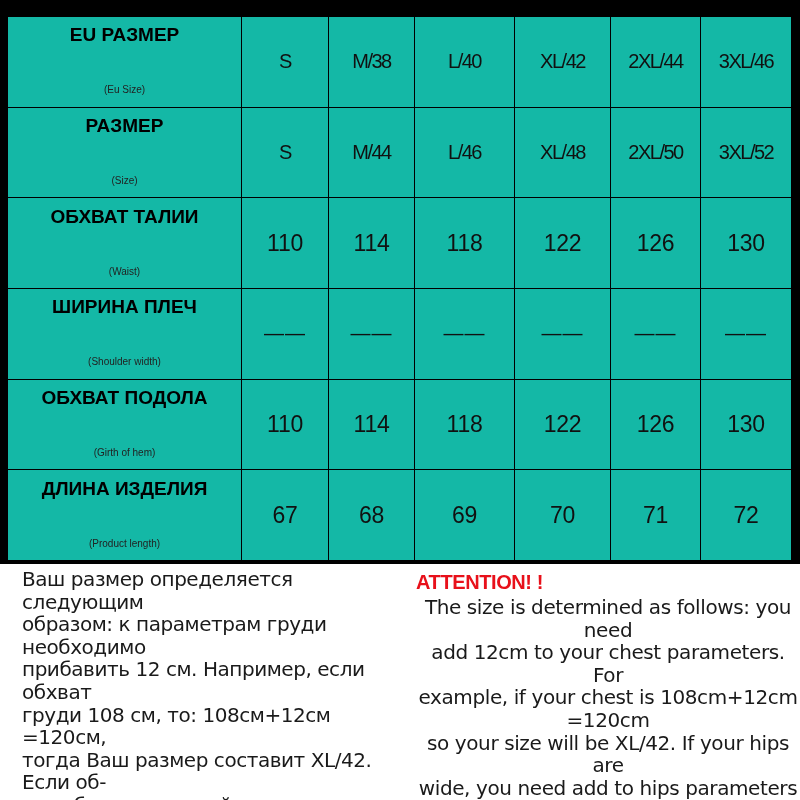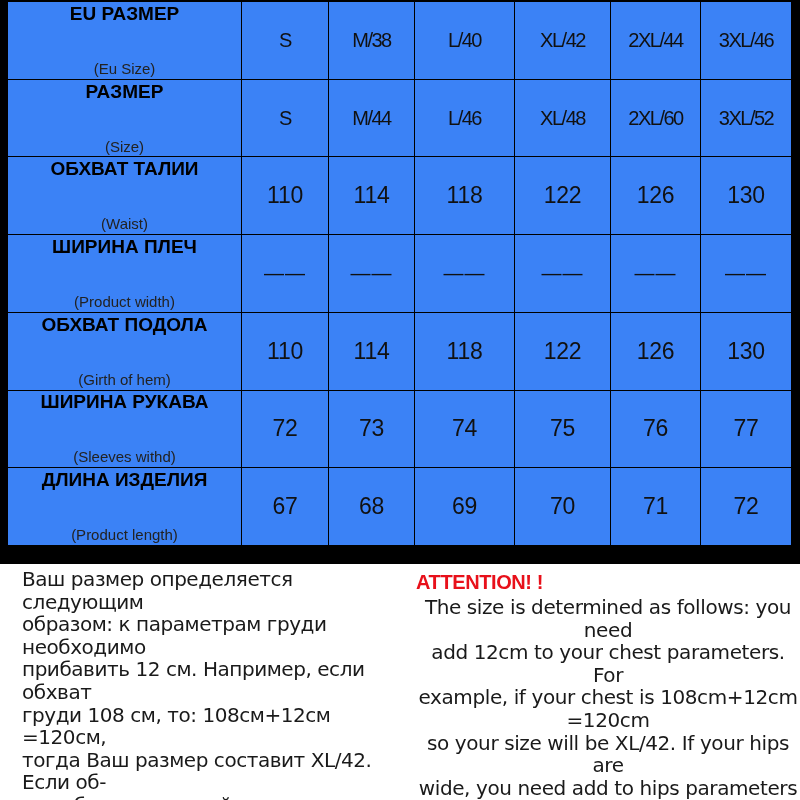--- a/index.html
+++ b/index.html
@@ -18,26 +18,26 @@
     position: absolute;
     left: 0;
     top: 0;
     width: 800px;
     height: 564px;
     background: #000000;
   }
   table.size-table {
     position: absolute;
     left: 7px;
-    top: 1px;
+    top: 16px;
     width: 784px;
     height: 545px;
     border-collapse: collapse;
     table-layout: fixed;
-    background: #3b82f6;
+    background: #14b8a6;
   }
   table.size-table td {
     border: 1.5px solid #000000;
     text-align: center;
     vertical-align: middle;
     padding: 0;
     color: #111111;
   }
   col.c-label { width: 234px; }
   col.c0 { width: 87px; }
@@ -50,21 +50,21 @@
   tr.r-norm { height: 60px; }
   .lbl-ru {
     display: block;
     font-weight: bold;
     font-size: 19px;
     line-height: 21px;
     color: #000000;
   }
   .lbl-en {
     display: block;
-    font-size: 15px;
+    font-size: 10px;
     line-height: 18px;
     color: #222222;
     margin-top: 36px;
   }
   .val {
     font-size: 23px;
     letter-spacing: -0.3px;
     color: #111111;
   }
   .val.size-code {
@@ -132,70 +132,58 @@
       </tr>
       <tr class="r-short">
         <td>
           <span class="lbl-ru">РАЗМЕР</span>
           <span class="lbl-en">(Size)</span>
         </td>
         <td><span class="val size-code">S</span></td>
         <td><span class="val size-code">M/44</span></td>
         <td><span class="val size-code">L/46</span></td>
         <td><span class="val size-code">XL/48</span></td>
-        <td><span class="val size-code">2XL/60</span></td>
+        <td><span class="val size-code">2XL/50</span></td>
         <td><span class="val size-code">3XL/52</span></td>
       </tr>
       <tr class="r-norm">
         <td>
           <span class="lbl-ru">ОБХВАТ ТАЛИИ</span>
           <span class="lbl-en">(Waist)</span>
         </td>
         <td><span class="val">110</span></td>
         <td><span class="val">114</span></td>
         <td><span class="val">118</span></td>
         <td><span class="val">122</span></td>
         <td><span class="val">126</span></td>
         <td><span class="val">130</span></td>
       </tr>
       <tr class="r-norm">
         <td>
           <span class="lbl-ru">ШИРИНА ПЛЕЧ</span>
-          <span class="lbl-en">(Product width)</span>
+          <span class="lbl-en">(Shoulder width)</span>
         </td>
         <td><span class="val dash">——</span></td>
         <td><span class="val dash">——</span></td>
         <td><span class="val dash">——</span></td>
         <td><span class="val dash">——</span></td>
         <td><span class="val dash">——</span></td>
         <td><span class="val dash">——</span></td>
       </tr>
       <tr class="r-norm">
         <td>
           <span class="lbl-ru">ОБХВАТ ПОДОЛА</span>
           <span class="lbl-en">(Girth of hem)</span>
         </td>
         <td><span class="val">110</span></td>
         <td><span class="val">114</span></td>
         <td><span class="val">118</span></td>
         <td><span class="val">122</span></td>
         <td><span class="val">126</span></td>
         <td><span class="val">130</span></td>
-      </tr>
-      <tr class="r-norm">
-        <td>
-          <span class="lbl-ru">ШИРИНА РУКАВА</span>
-          <span class="lbl-en">(Sleeves withd)</span>
-        </td>
-        <td><span class="val">72</span></td>
-        <td><span class="val">73</span></td>
-        <td><span class="val">74</span></td>
-        <td><span class="val">75</span></td>
-        <td><span class="val">76</span></td>
-        <td><span class="val">77</span></td>
       </tr>
       <tr class="r-norm">
         <td>
           <span class="lbl-ru">ДЛИНА ИЗДЕЛИЯ</span>
           <span class="lbl-en">(Product length)</span>
         </td>
         <td><span class="val">67</span></td>
         <td><span class="val">68</span></td>
         <td><span class="val">69</span></td>
         <td><span class="val">70</span></td>

